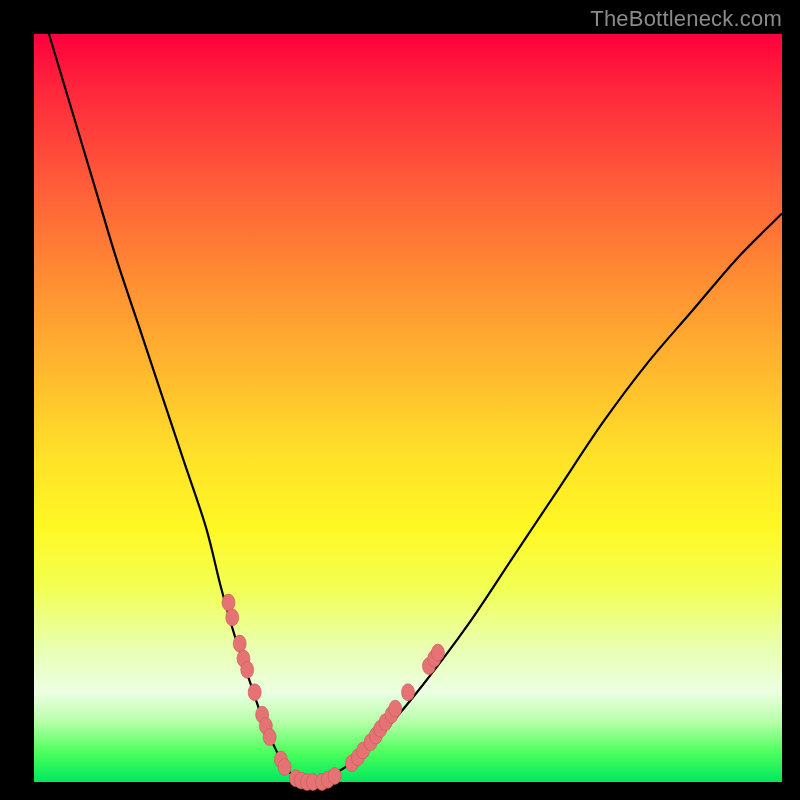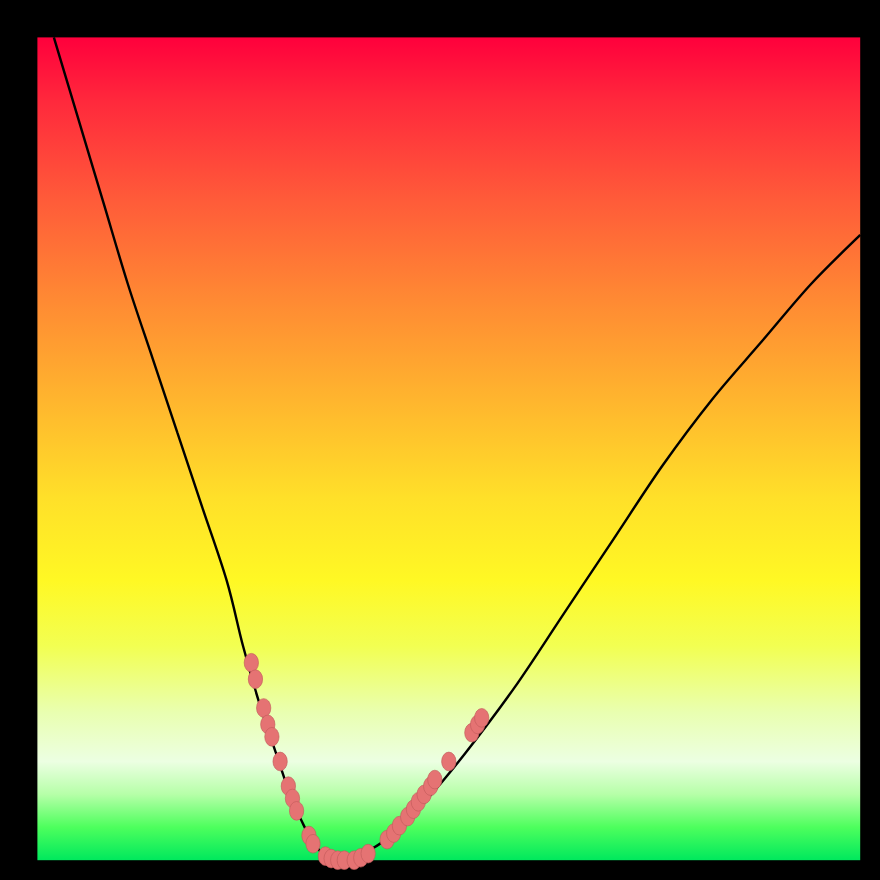--- a/index.html
+++ b/index.html
@@ -55,20 +55,21 @@
     top: 0;
     width: 748px;
     height: 748px;
     overflow: visible;
   }
 </style>
 </head>
 <body>
 
 <div class="frame">
+  <div class="watermark">TheBottleneck.com</div>
   <div class="plot-area">
     <svg class="curve" viewBox="0 0 748 748">
       <path id="curve-path" fill="none" stroke="#000000" stroke-width="2.2" d="M 14.96 0.00 C 18.70 12.47, 29.92 49.87, 37.40 74.80 C 44.88 99.73, 52.36 124.67, 59.84 149.60 C 67.32 174.53, 74.80 200.71, 82.28 224.40 C 89.76 248.09, 97.24 269.28, 104.72 291.72 C 112.20 314.16, 119.68 336.60, 127.16 359.04 C 134.64 381.48, 142.12 403.92, 149.60 426.36 C 157.08 448.80, 165.81 472.49, 172.04 493.68 C 178.27 514.87, 182.01 534.82, 187.00 553.52 C 191.99 572.22, 196.97 589.67, 201.96 605.88 C 206.95 622.09, 213.18 639.54, 216.92 650.76 C 220.66 661.98, 221.91 665.72, 224.40 673.20 C 226.89 680.68, 229.39 689.41, 231.88 695.64 C 234.37 701.87, 236.87 705.61, 239.36 710.60 C 241.85 715.59, 244.35 721.20, 246.84 725.56 C 249.33 729.92, 251.83 733.66, 254.32 736.78 C 256.81 739.90, 259.31 742.39, 261.80 744.26 C 264.29 746.13, 265.54 747.38, 269.28 748.00 C 273.02 748.62, 279.25 749.25, 284.24 748.00 C 289.23 746.75, 292.97 744.26, 299.20 740.52 C 305.43 736.78, 312.91 733.04, 321.64 725.56 C 330.37 718.08, 340.34 708.11, 351.56 695.64 C 362.78 683.17, 375.25 668.21, 388.96 650.76 C 402.67 633.31, 418.88 612.11, 433.84 590.92 C 448.80 569.73, 463.76 546.04, 478.72 523.60 C 493.68 501.16, 508.64 478.72, 523.60 456.28 C 538.56 433.84, 553.52 410.15, 568.48 388.96 C 583.44 367.77, 598.40 347.82, 613.36 329.12 C 628.32 310.42, 643.28 294.21, 658.24 276.76 C 673.20 259.31, 688.16 240.61, 703.12 224.40 C 718.08 208.19, 740.52 187.00, 748.00 179.52"></path>
       <g id="marker-layer">
           <ellipse cx="194.48" cy="568.48" rx="6.5" ry="8.5" fill="#e57373" stroke="#c45b5b" stroke-width="0.6"></ellipse>
           <ellipse cx="198.22" cy="583.44" rx="6.5" ry="8.5" fill="#e57373" stroke="#c45b5b" stroke-width="0.6"></ellipse>
           <ellipse cx="205.70" cy="609.62" rx="6.5" ry="8.5" fill="#e57373" stroke="#c45b5b" stroke-width="0.6"></ellipse>
           <ellipse cx="209.44" cy="624.58" rx="6.5" ry="8.5" fill="#e57373" stroke="#c45b5b" stroke-width="0.6"></ellipse>
           <ellipse cx="213.18" cy="635.80" rx="6.5" ry="8.5" fill="#e57373" stroke="#c45b5b" stroke-width="0.6"></ellipse>
           <ellipse cx="220.66" cy="658.24" rx="6.5" ry="8.5" fill="#e57373" stroke="#c45b5b" stroke-width="0.6"></ellipse>

